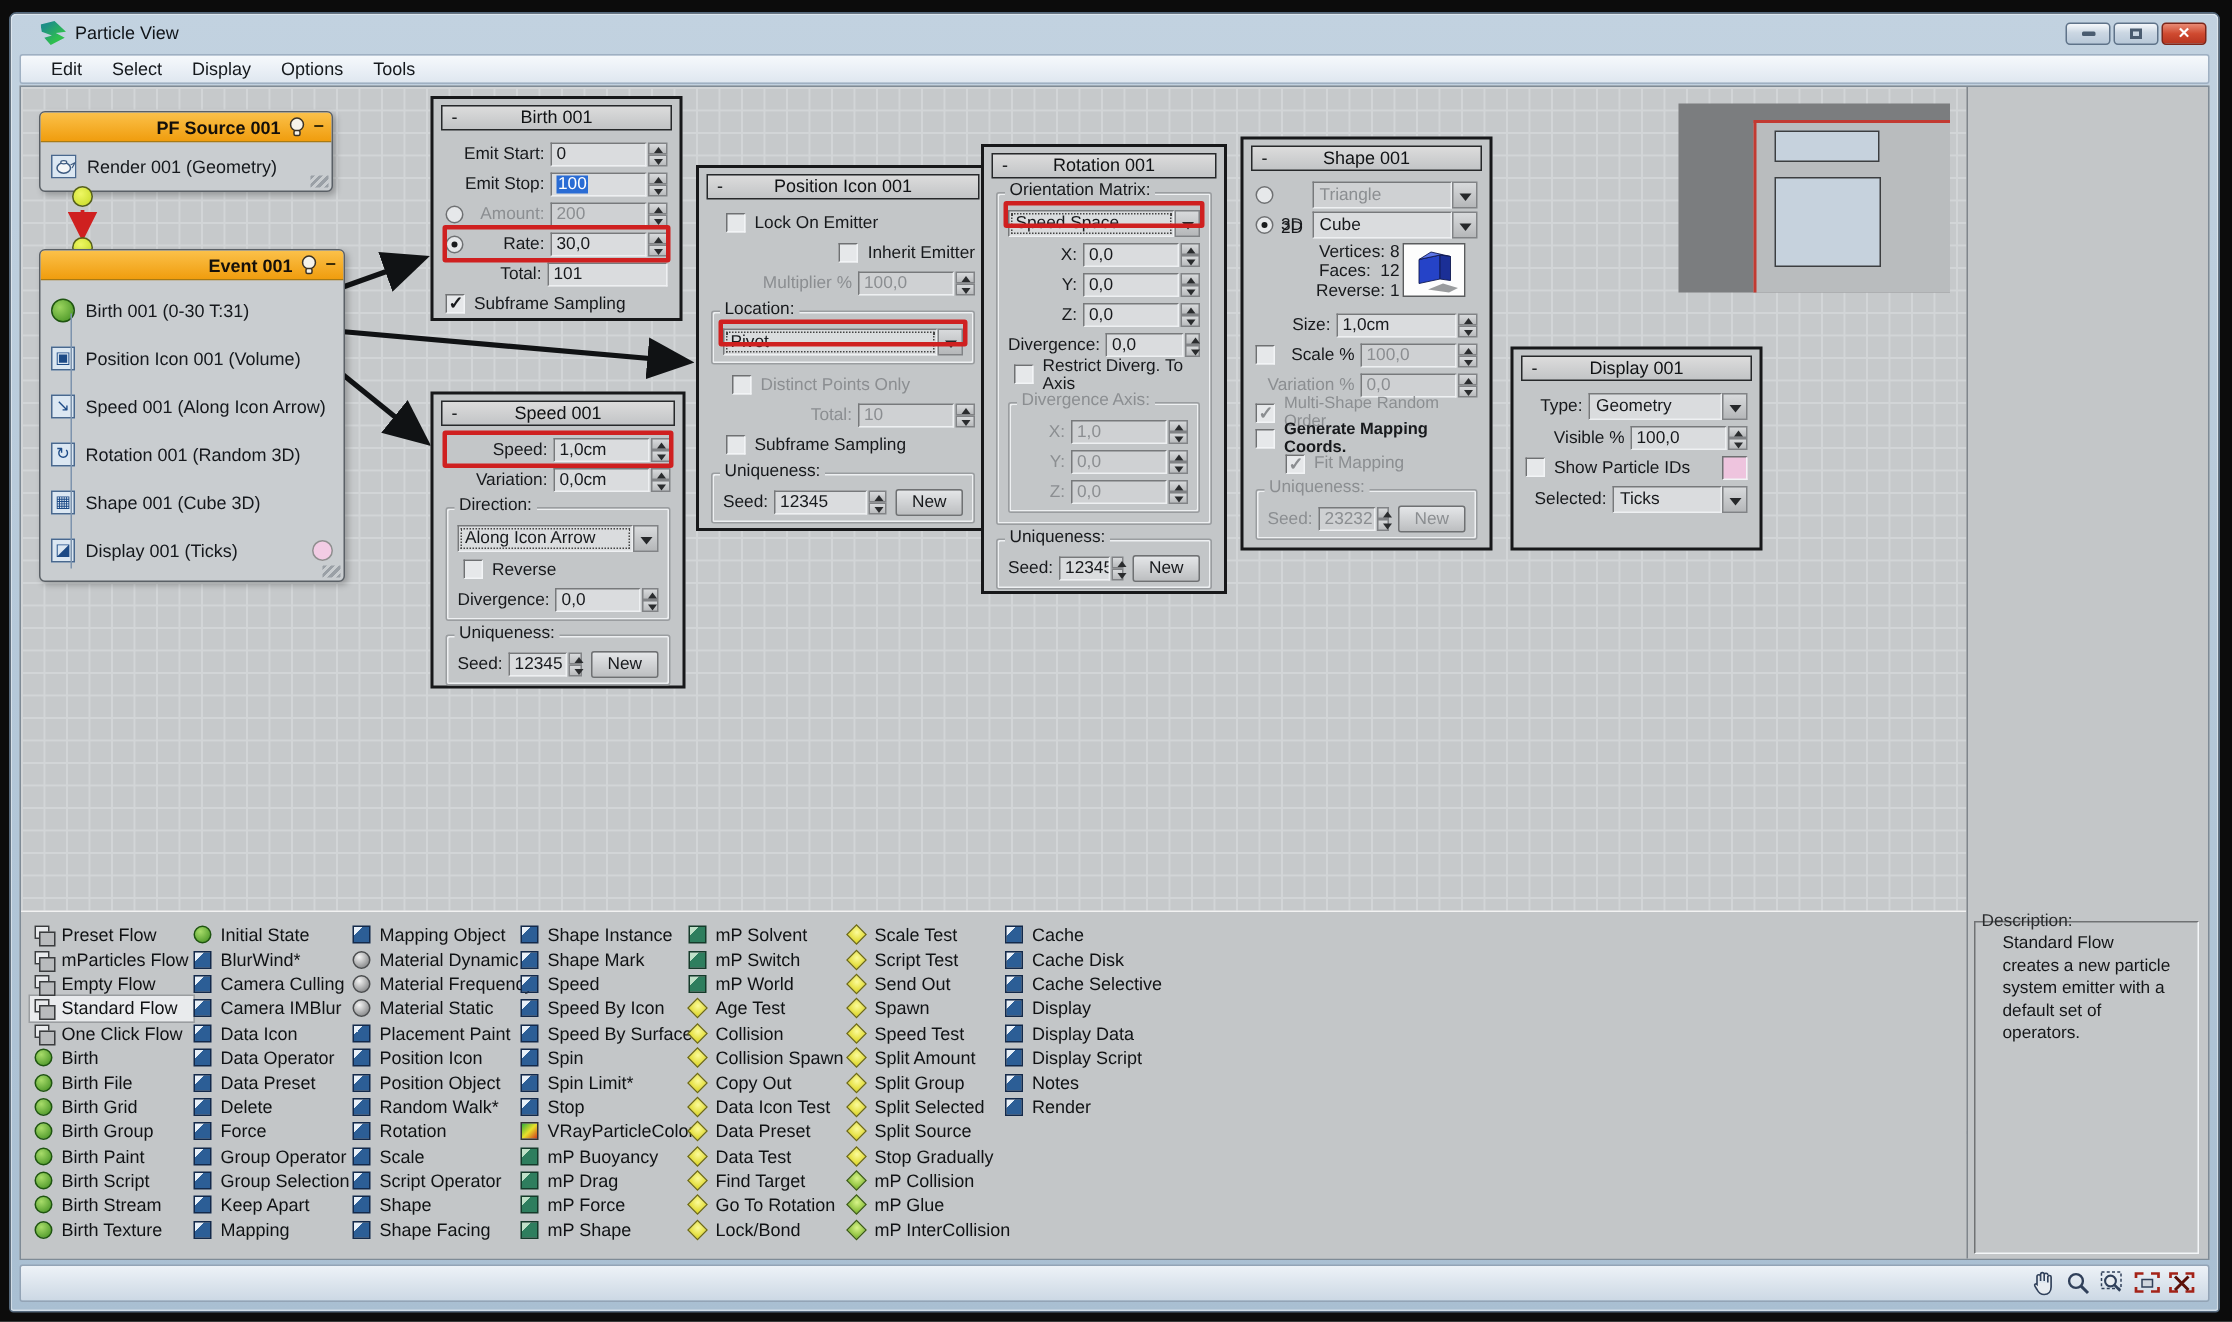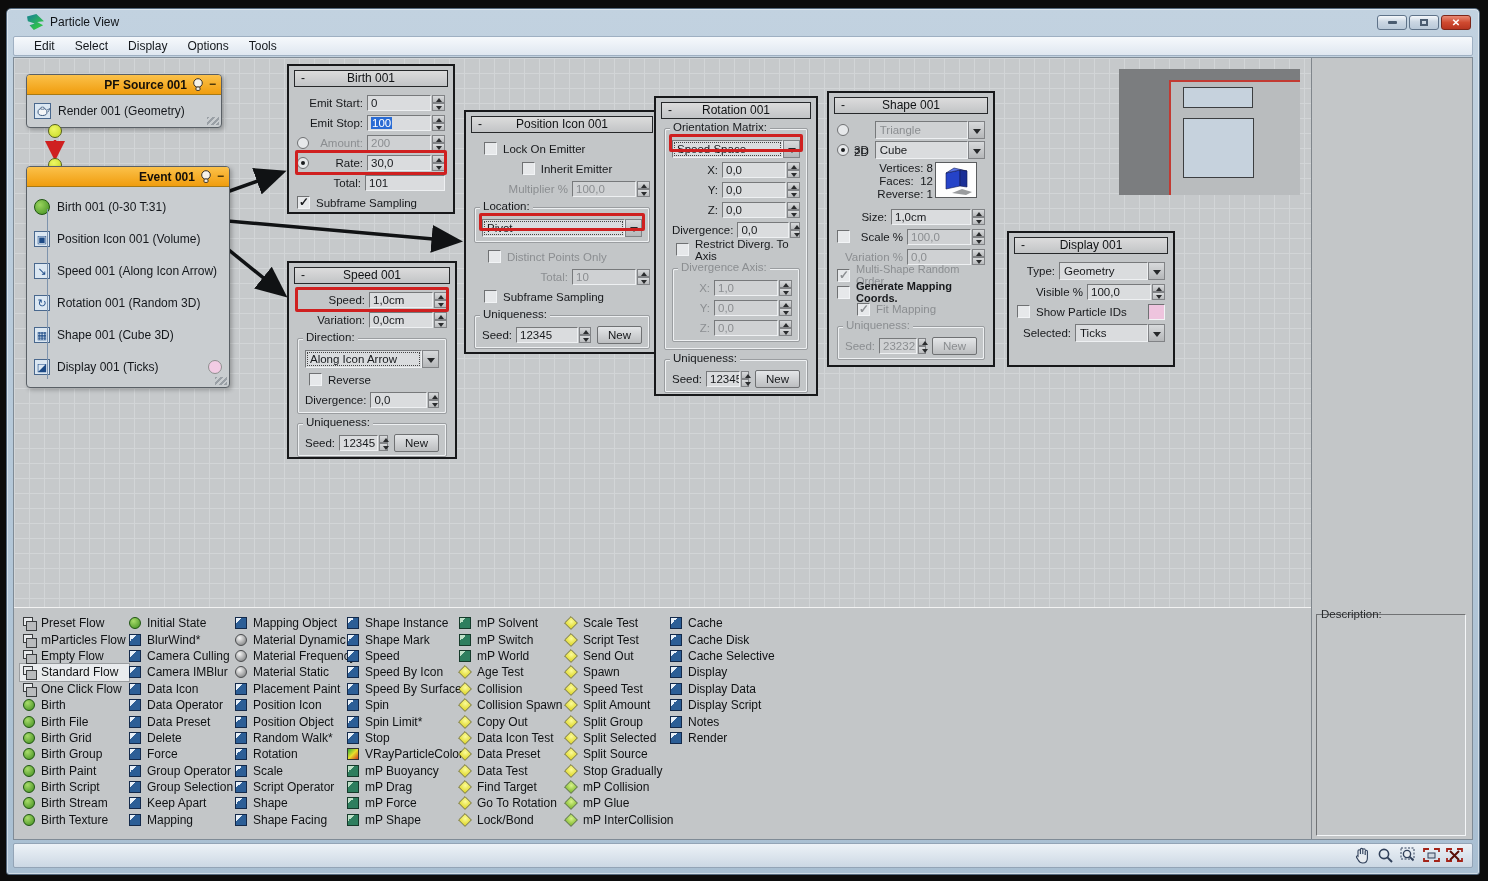--- a/index.html
+++ b/index.html
@@ -261,21 +261,21 @@
           <span>Subframe Sampling</span>
         </div>
       </div>
 
       <div class="panel" style="left:450px; top:52px; width:196px; height:244px;">
         <div class="ptitle"><span class="pm">-</span><span>Position Icon 001</span></div>
         <div class="row" style="justify-content:flex-start; margin-left:14px;">
           <span class="cb"></span>
           <span>Lock On Emitter</span>
         </div>
-        <div class="row" style="justify-content:center; margin-left:14px;">
+        <div class="row" style="justify-content:flex-end; margin-left:14px;">
           <span class="cb"></span>
           <span>Inherit Emitter</span>
         </div>
         <div class="row dis">
           <span class="lbl">Multiplier %</span>
           <span class="fld"><span>100,0</span></span>
           <span class="spin">
               <i class="up"></i>
               <i class="dn"></i>
             </span>
@@ -943,20 +943,21 @@
           <div class="ditem">
             <span class="dic blue"></span>
             <span>Render</span>
           </div>
         </div>
       </div>
 
     <div class="rightpanel">
       <div class="desc">
         <span class="desc-title">Description:</span>
+        <span>Standard Flow creates a new particle system emitter with a default set of operators.</span>
       </div>
     </div>
   </div>
 
   <div class="statusbar">
     <div class="tools">
       <svg viewBox="0 0 19 19">
           <path d="M5 9 V5 a1.2 1.2 0 0 1 2.4 0 M7.4 8 V3.6 a1.2 1.2 0 0 1 2.4 0 M9.8 8 V4 a1.2 1.2 0 0 1 2.4 0 M12.2 9 V5.4 a1.1 1.1 0 0 1 2.2 0 V12 c0 3-1.8 5-4.6 5 -2.4 0-3.6-1-4.6-3 L3.6 11.4 c-.6-1 .6-2 1.4-1.2 L5 9" fill="#e8ecf0" stroke="#30405a" stroke-width="1.1"></path>
         </svg>
       <svg viewBox="0 0 19 19">

